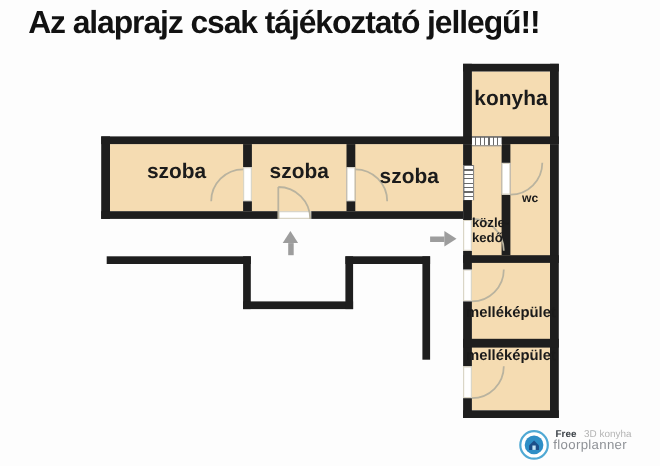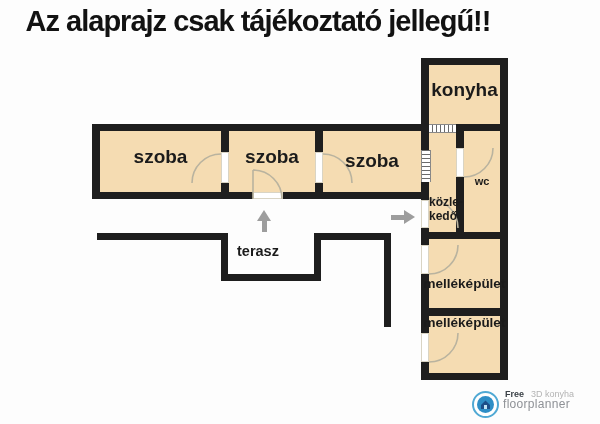--- a/index.html
+++ b/index.html
@@ -102,21 +102,20 @@
   <div class="label" style="left:429px;top:155px;width:28px;font-size:12px;text-align:left;line-height:14px;margin-top:40px;">
     <div>közle-</div>
     <div>kedő</div>
   </div>
   <div class="label" style="left:458px;top:174px;width:48px;font-size:16px;line-height:1.45;">
     <div style="font-size:11px;">wc</div>
   </div>
   <div class="label" style="left:421px;top:277px;width:87px;font-size:13.5px;">melléképület</div>
   <div class="label" style="left:421px;top:316px;width:87px;font-size:13.5px;">melléképület</div>
   <div class="label" style="left:237px;top:242px;width:90px;font-size:14.5px;text-align:left;line-height:19px;">
-    <div>terasz</div>
   </div>
 
   <div>
     <div class="tri-up" style="left:257px;top:210px;"></div>
     <div class="arrow-stem" style="left:262px;top:221px;width:5px;height:11px;"></div>
   </div>
   <div>
     <div class="arrow-stem" style="left:391px;top:215px;width:13px;height:5px;"></div>
     <div class="tri-right" style="left:404px;top:210px;"></div>
   </div>

